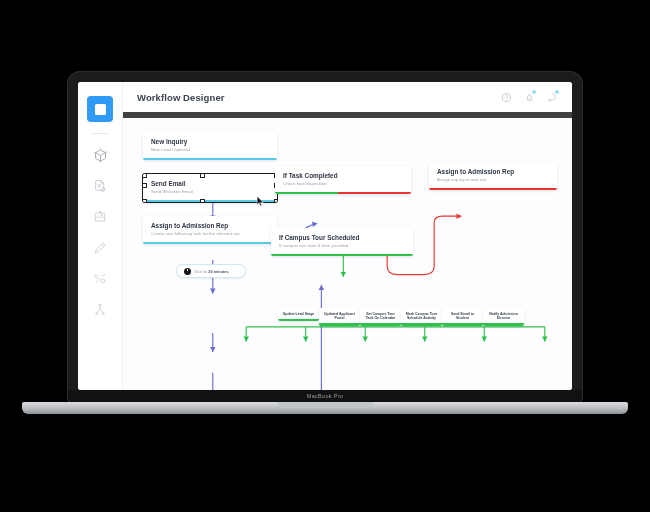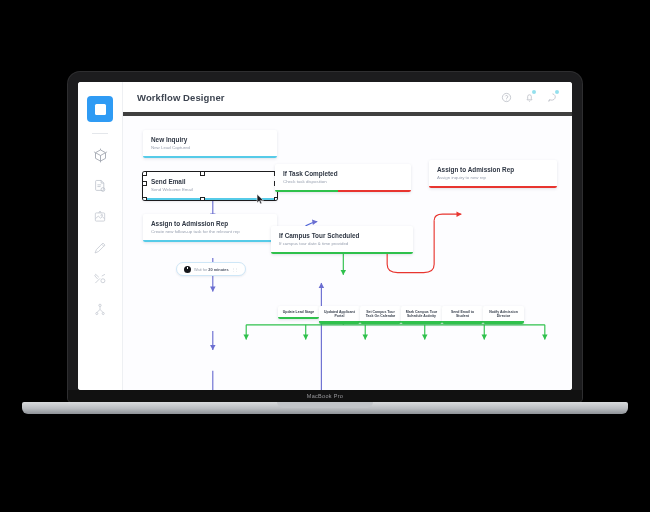--- a/index.html
+++ b/index.html
@@ -47,21 +47,21 @@
     display:flex;align-items:center;justify-content:center;
   }
   .tile i{display:block;width:11px;height:11px;background:#fff;border-radius:1.5px;}
   .divider{width:16px;height:1px;background:#e4e7eb;margin:2px 0 1px;}
   .sideicon{width:22px;height:22px;display:flex;align-items:center;justify-content:center;opacity:.62;}
   .sideicon svg{display:block;}
 
   .main{flex:1;display:flex;flex-direction:column;min-width:0;}
   .topbar{
     height:30px;flex:0 0 30px;background:#fff;display:flex;align-items:center;
-    padding:0 14px;border-bottom:4px solid #404040;
+    padding:0 14px;border-bottom:6px solid #404040;
   }
   .title{font-size:9.5px;font-weight:700;color:#3d4450;letter-spacing:.1px;}
   .topicons{margin-left:auto;display:flex;align-items:center;gap:11px;}
   .ticon{position:relative;width:12px;height:12px;display:flex;align-items:center;justify-content:center;opacity:.55;}
   .dot{position:absolute;right:-1px;top:-1px;width:4px;height:4px;border-radius:50%;background:#3ec8e0;}
 
   
   .canvas{
     position:relative;flex:1;overflow:hidden;
     background-color:#fdfdff;

